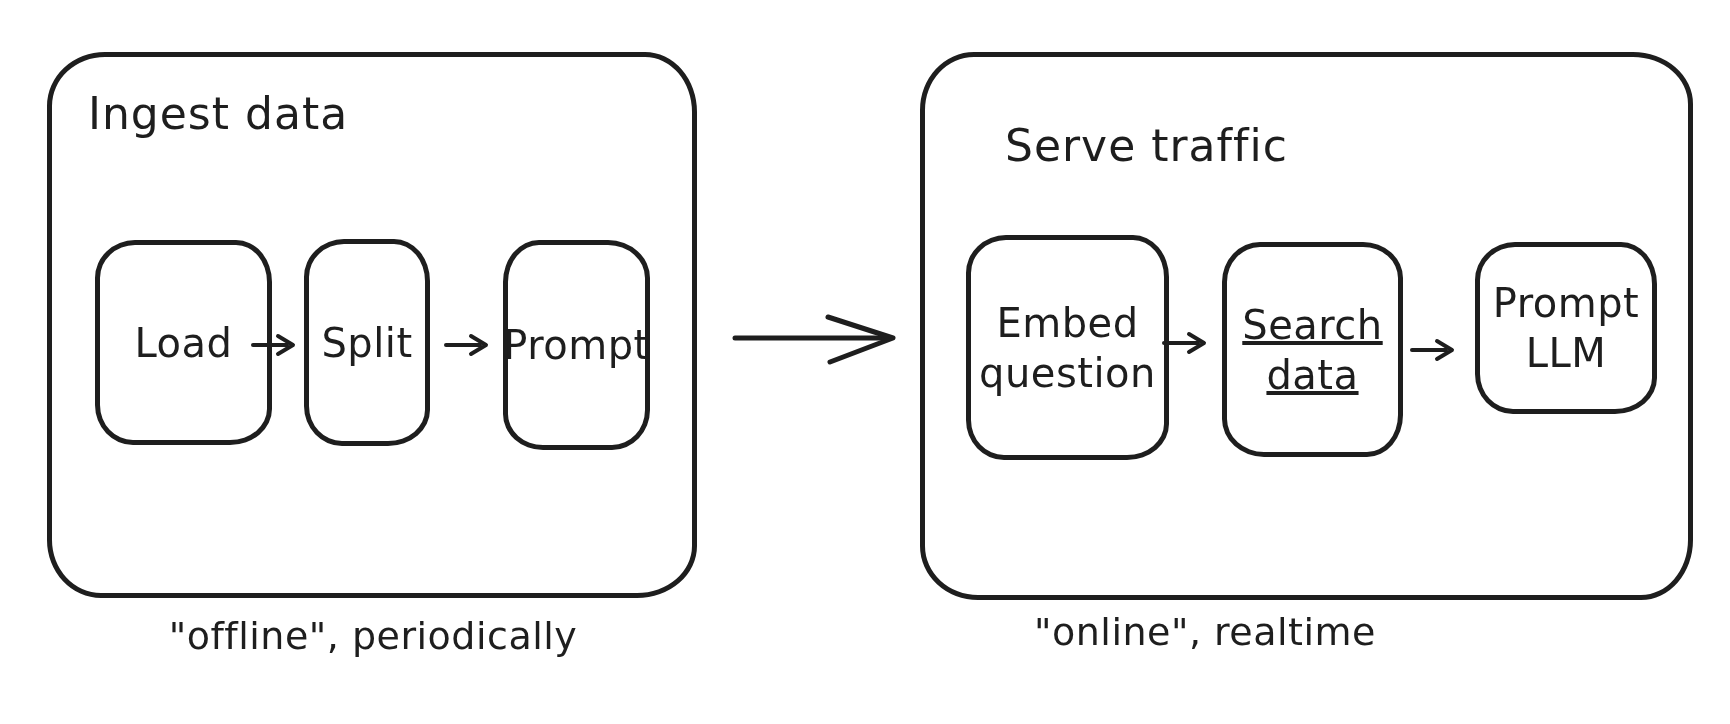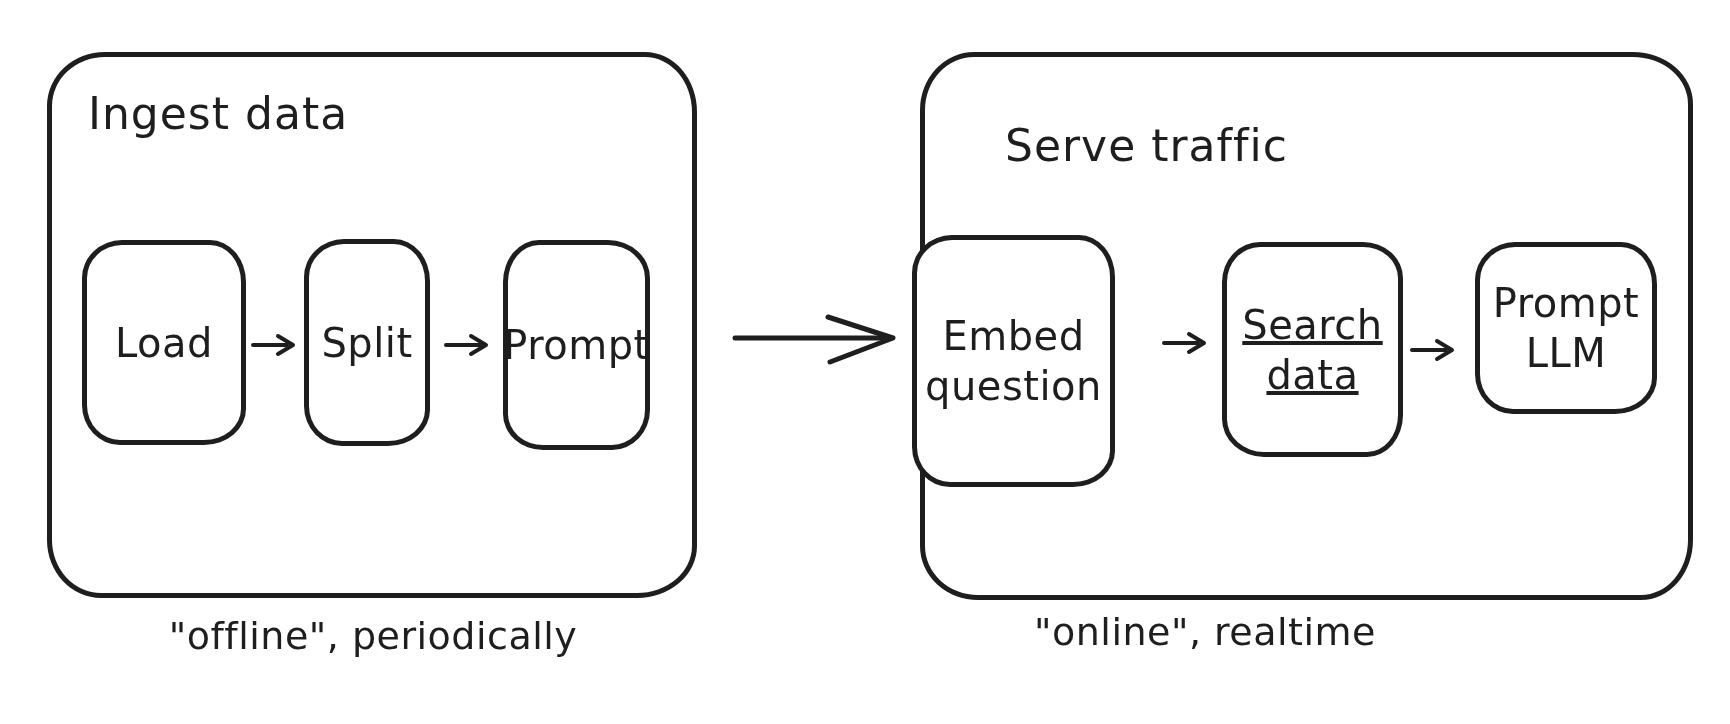--- a/index.html
+++ b/index.html
@@ -51,25 +51,25 @@
     display: flex;
     align-items: center;
     justify-content: center;
     text-align: center;
     font-size: 40px;
     line-height: 1.25;
     letter-spacing: 0.5px;
     color: #1e1e1e;
     padding: 4px;
   }
-  .node.load   { left: 82px;   top: 240px; width: 164px; height: 205px; }
+  .node.load   { left: 95px;   top: 240px; width: 177px; height: 205px; }
   .node.split  { left: 304px;  top: 239px; width: 126px; height: 207px; }
   .node.embed  { left: 503px;  top: 240px; width: 147px; height: 210px;
                  border-radius: 36px 42px 38px 40px / 42px 38px 40px 36px; }
-  .node.embedq { left: 912px;  top: 235px; width: 203px; height: 252px; }
+  .node.embedq { left: 966px;  top: 235px; width: 203px; height: 225px; }
   .node.search { left: 1222px; top: 242px; width: 181px; height: 215px;
                  border-radius: 38px 40px 36px 42px / 40px 36px 42px 38px; text-decoration: underline; }
   .node.prompt { left: 1475px; top: 242px; width: 182px; height: 172px; }
   
   .arrow-sm { position: absolute; width: 48px; height: 32px; }
   .arrow-sm.a1 { left: 251px;  top: 329px; }
   .arrow-sm.a2 { left: 444px;  top: 329px; }
   .arrow-sm.a3 { left: 1162px; top: 327px; }
   .arrow-sm.a4 { left: 1410px; top: 334px; }
   .arrow-lg { position: absolute; left: 730px; top: 308px; width: 170px; height: 62px; }

